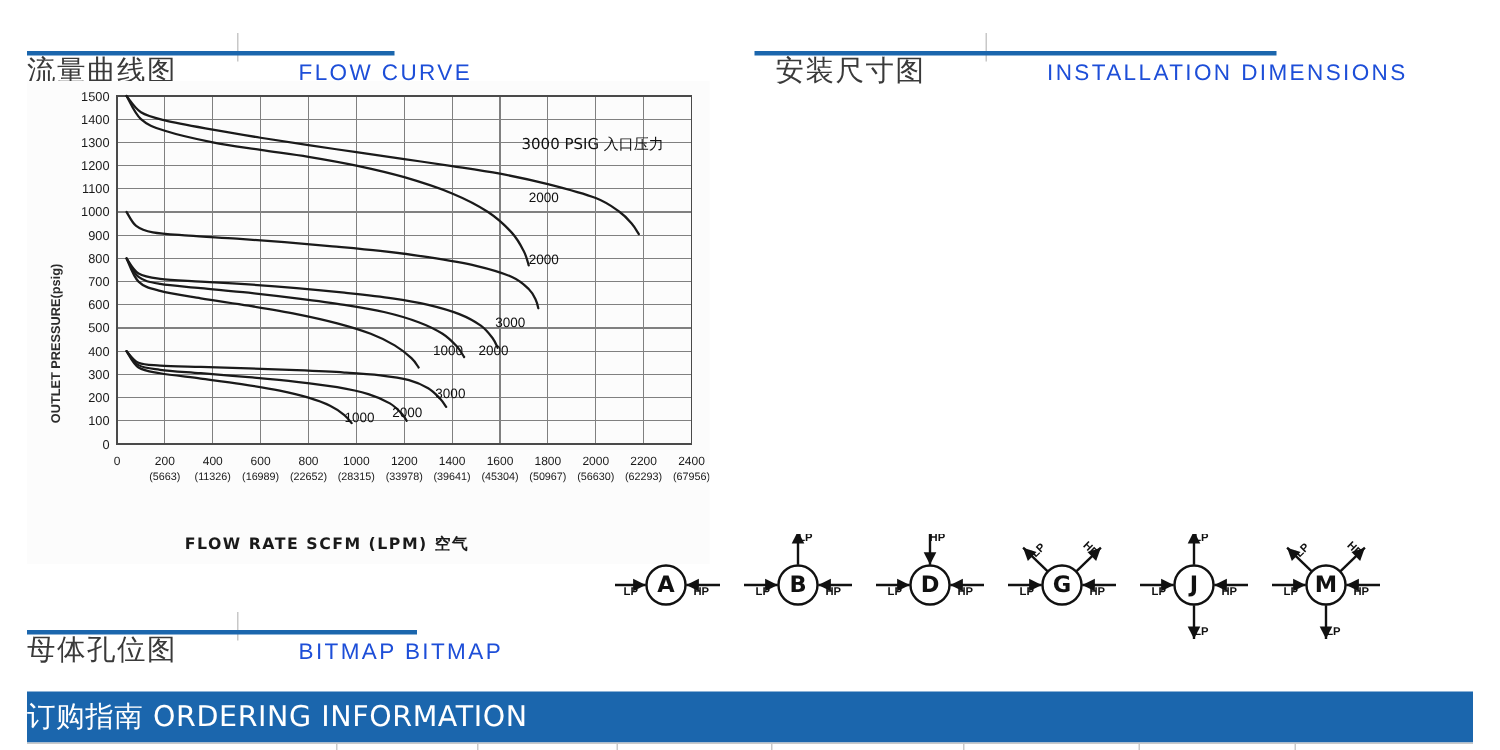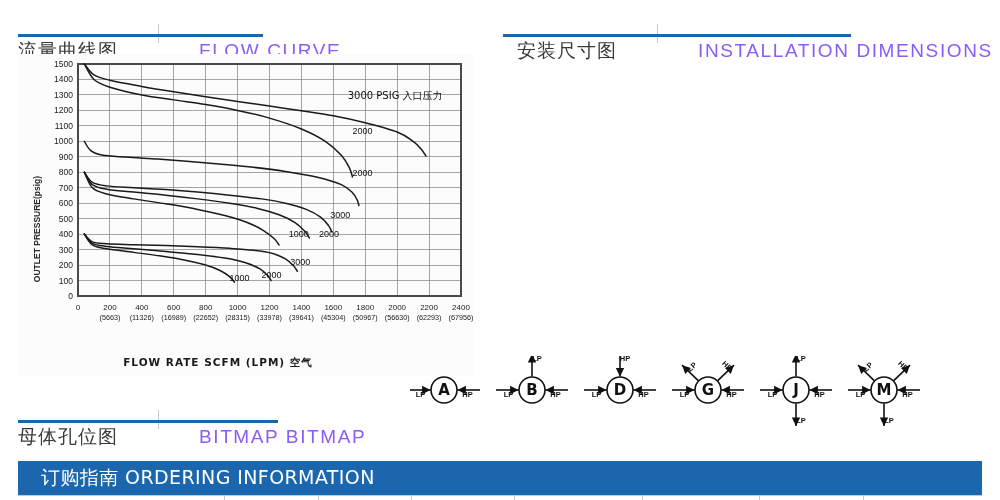--- a/index.html
+++ b/index.html
@@ -17,21 +17,21 @@
   .sec-head .cn{
     font-size:19px;color:#3a3a3a;letter-spacing:1px;
     font-family:"DejaVu Sans", sans-serif;font-weight:400;
     line-height:1;
   }
   .sec-head .divider{
     width:1px;height:19px;background:#c8c8c8;margin:0 12px;
     align-self:center;
   }
   .sec-head .en{
-    font-size:19px;color:#8b5cf6;letter-spacing:1.6px;
+    font-size:15px;color:#1d4ed8;letter-spacing:1.6px;
     font-weight:400;line-height:1;margin-top:35px;
   }
   .sec-rule{position:absolute;height:3px;background:#1b66ad;}
 
   
   .chart-panel{
     position:absolute;left:18px;top:54px;width:455px;height:322px;
     background:#fcfcfc;
   }
   .chart-svg{display:block;}
@@ -40,21 +40,21 @@
   .ports{position:absolute;left:410px;top:356px;width:580px;height:74px;}
   .port-svg{display:block;}
 
   
   .order-banner{
     position:absolute;left:18px;top:461px;width:964px;height:34px;
     background:#1b66ad;display:flex;align-items:center;
   }
   .order-banner .txt{
     color:#ffffff;font-size:19px;letter-spacing:.4px;
-    padding-left:23px;font-family:"DejaVu Sans", sans-serif;
+    padding-left:0;font-family:"DejaVu Sans", sans-serif;
     white-space:nowrap;
   }
   
   .order-table{
     position:absolute;left:18px;top:495px;width:964px;height:5px;
     border-top:1px solid #c9c9c9;box-sizing:border-box;display:flex;
   }
   .order-table .col{border-right:1px solid #c9c9c9;height:100%;box-sizing:border-box;}
 </style>
 </head>

